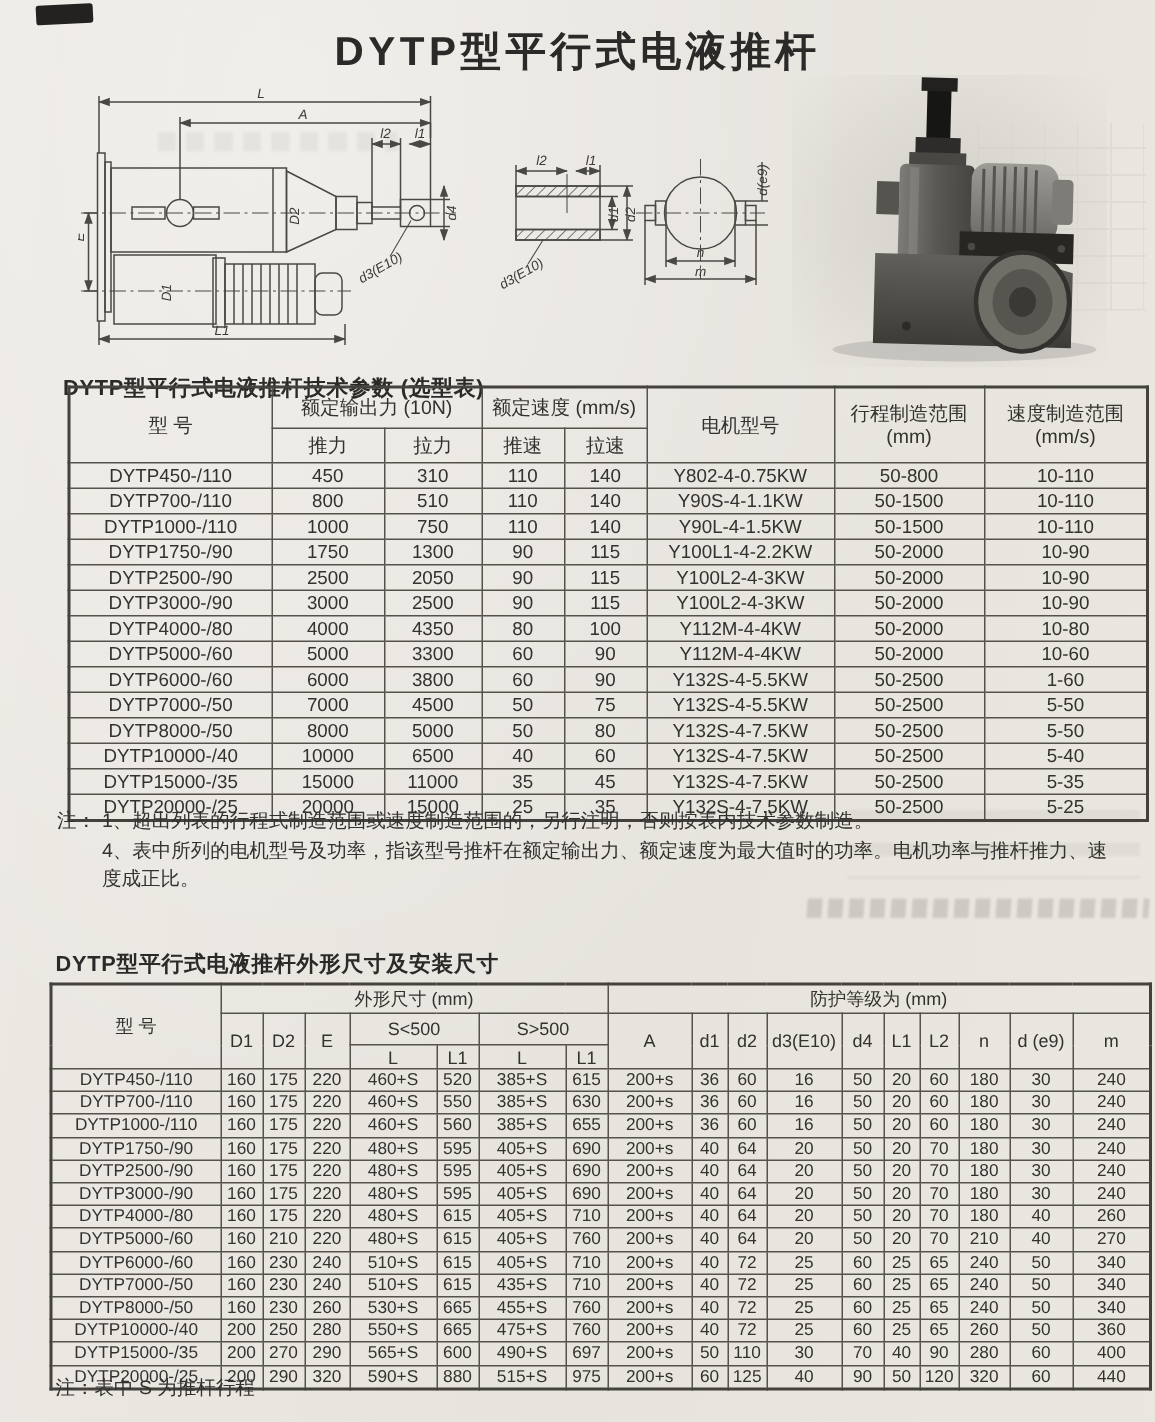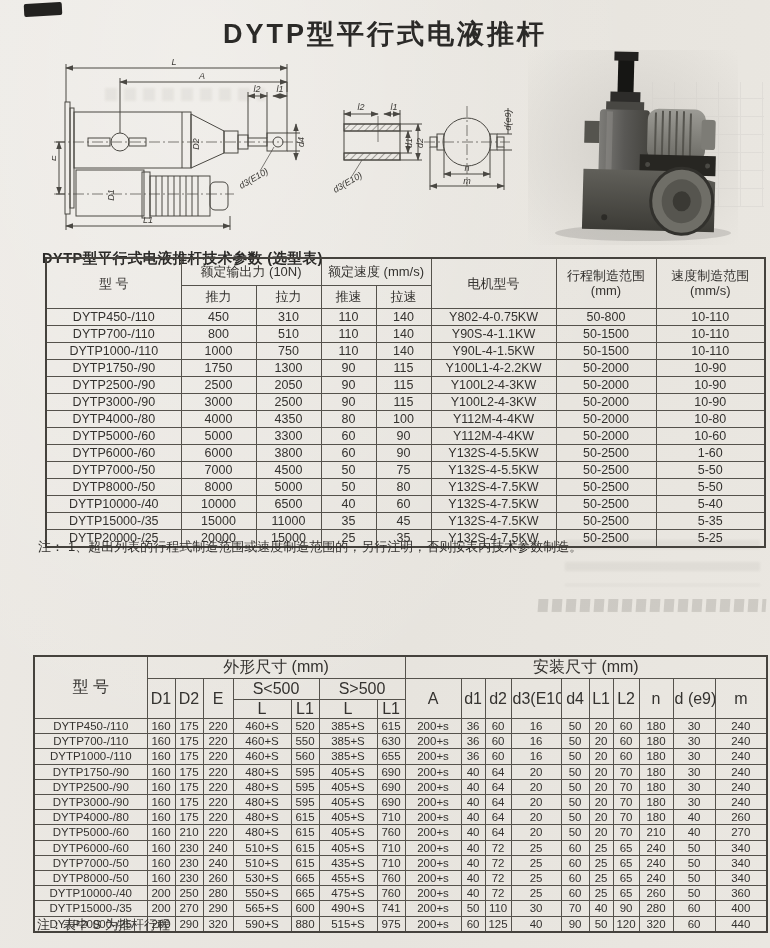--- a/index.html
+++ b/index.html
@@ -40,21 +40,21 @@
     padding:0 1px;white-space:nowrap;overflow:hidden;color:#34322f;
   }
   .t1{left:45px;top:257px;width:719px;border:2px solid #45423d;}
   .t1 th{font-size:13px;}
   .t1 .hrow1 th{height:26px;}
   .t1 .hrow2 th{height:22px;}
   .t1 td{font-size:12.5px;height:16px;line-height:16px;}
   .two-line{line-height:1.15;}
 
   .t2{left:33px;top:655px;width:733px;border:2px solid #45423d;}
-  .t2 th{font-size:16px;}
+  .t2 th{font-size:12px;}
   .t2 .hrow1 th{height:18px;}
   .t2 .hrow2 th{height:20px;}
   .t2 .hrow3 th{height:15px;}
   .t2 td{font-size:11.5px;height:14.2px;line-height:14.2px;}
 
   .notes{position:absolute;left:38px;top:537px;width:705px;font-size:13px;line-height:1.5;color:#33312e;}
   .notes-grid{display:grid;grid-template-columns:30px 1fr;}
   .notes-items div{padding-left:0;}
   .note2{position:absolute;left:37px;top:916px;font-size:13px;color:#33312e;}
 
@@ -430,24 +430,26 @@
           <td>5-25</td>
         </tr>
       </tbody>
   </table>
 
   <div class="notes">
     <div class="notes-grid">
       <span>注：</span>
       <div class="notes-items">
         <div>1、超出列表的行程式制造范围或速度制造范围的，另行注明，否则按表内技术参数制造。</div>
+        <div>4、表中所列的电机型号及功率，指该型号推杆在额定输出力、额定速度为最大值时的功率。电机功率与推杆推力、速度成正比。</div>
       </div>
     </div>
   </div>
 
+  <div class="section-title sec2">DYTP型平行式电液推杆外形尺寸及安装尺寸</div>
 
   <table class="dtable t2">
     <colgroup>
       <col style="width:113px">
         <col style="width:28px">
         <col style="width:28px">
         <col style="width:30px">
       <col style="width:58px">
         <col style="width:28px">
         <col style="width:58px">
@@ -460,21 +462,21 @@
         <col style="width:24px">
         <col style="width:26px">
         <col style="width:34px">
       <col style="width:42px">
         <col style="width:52px">
     </colgroup>
     <thead>
       <tr class="hrow1">
         <th rowspan="3">型 号</th>
         <th colspan="7">外形尺寸 (mm)</th>
-        <th colspan="10">安装尺寸 (mm)</th>
+        <th colspan="10">防护等级为 (mm)</th>
       </tr>
       <tr class="hrow2">
         <th rowspan="2">D1</th>
         <th rowspan="2">D2</th>
         <th rowspan="2">E</th>
         <th colspan="2">S&lt;500</th>
         <th colspan="2">S&gt;500</th>
         <th rowspan="2">A</th>
         <th rowspan="2">d1</th>
         <th rowspan="2">d2</th>
@@ -735,21 +737,21 @@
           <td>360</td>
         </tr>
         <tr>
           <td>DYTP15000-/35</td>
           <td>200</td>
           <td>270</td>
           <td>290</td>
           <td>565+S</td>
           <td>600</td>
           <td>490+S</td>
-          <td>741</td>
+          <td>697</td>
           <td>200+s</td>
           <td>50</td>
           <td>110</td>
           <td>30</td>
           <td>70</td>
           <td>40</td>
           <td>90</td>
           <td>280</td>
           <td>60</td>
           <td>400</td>

